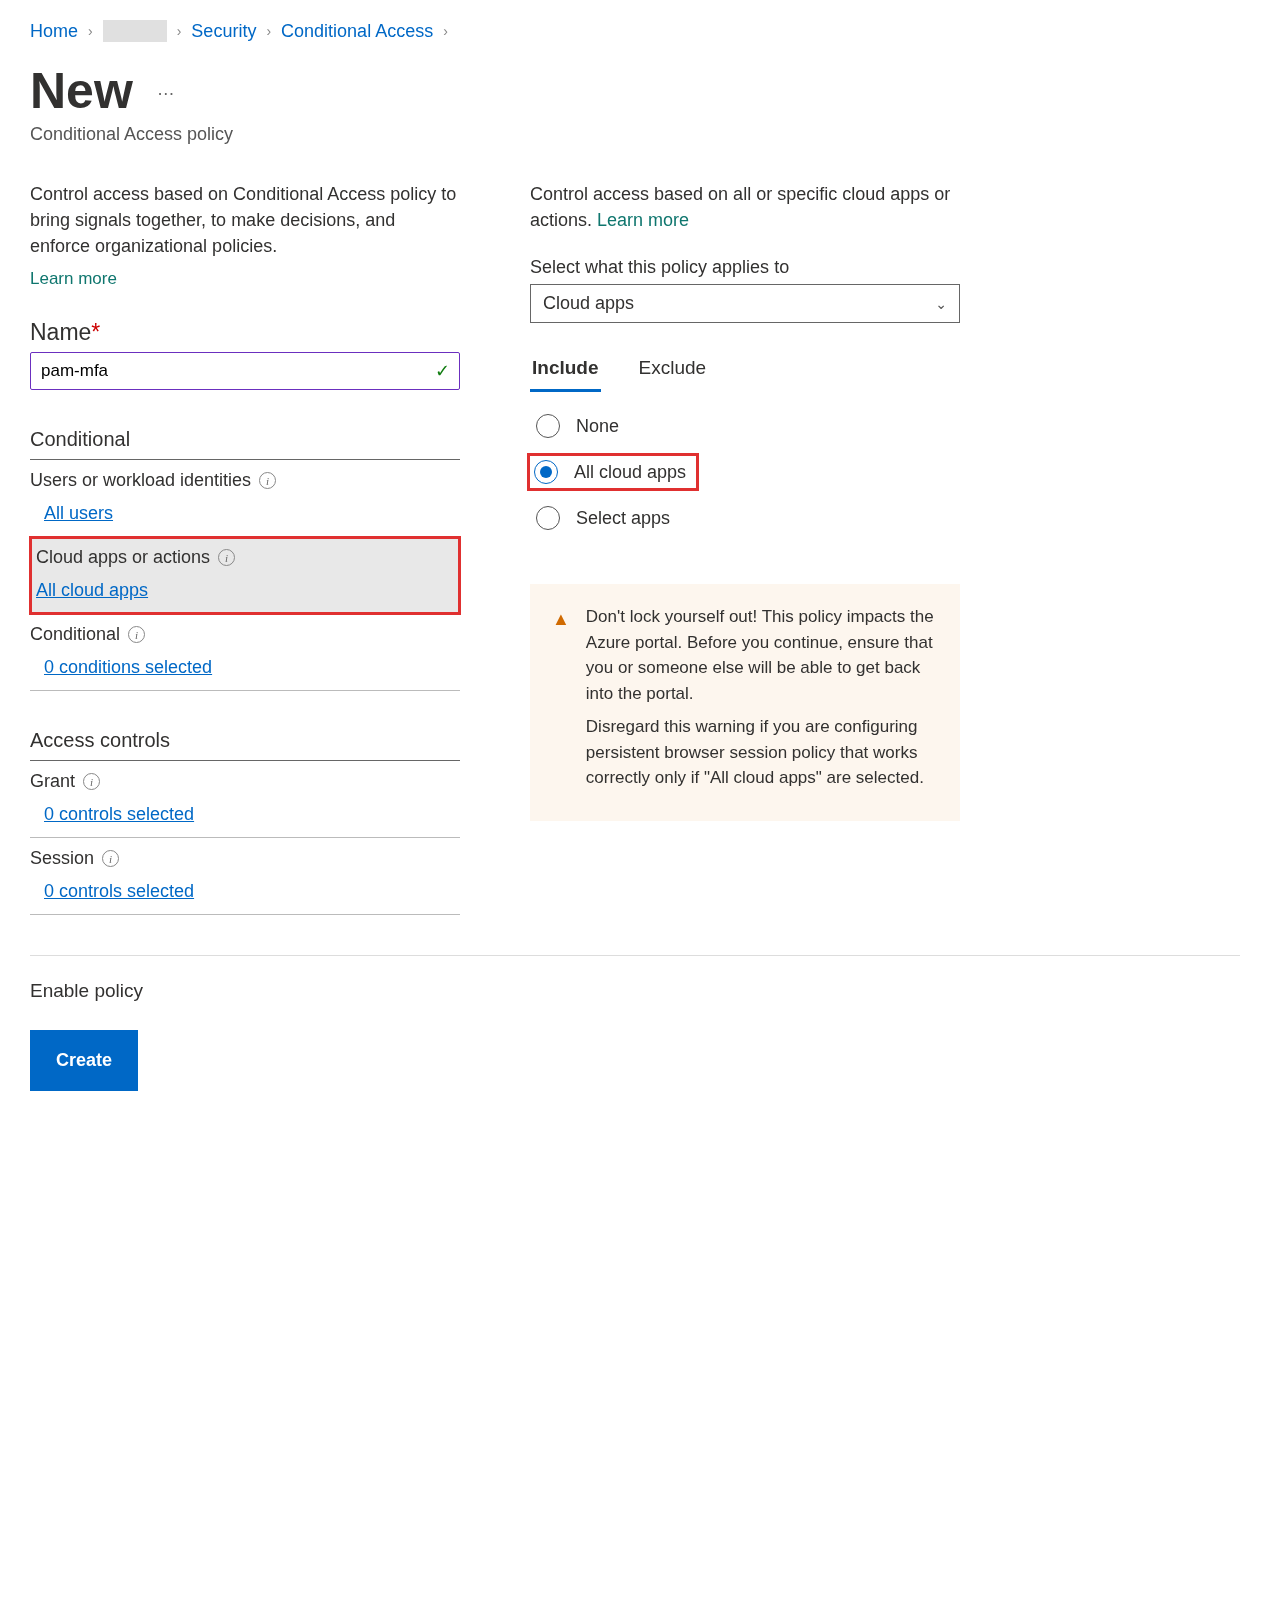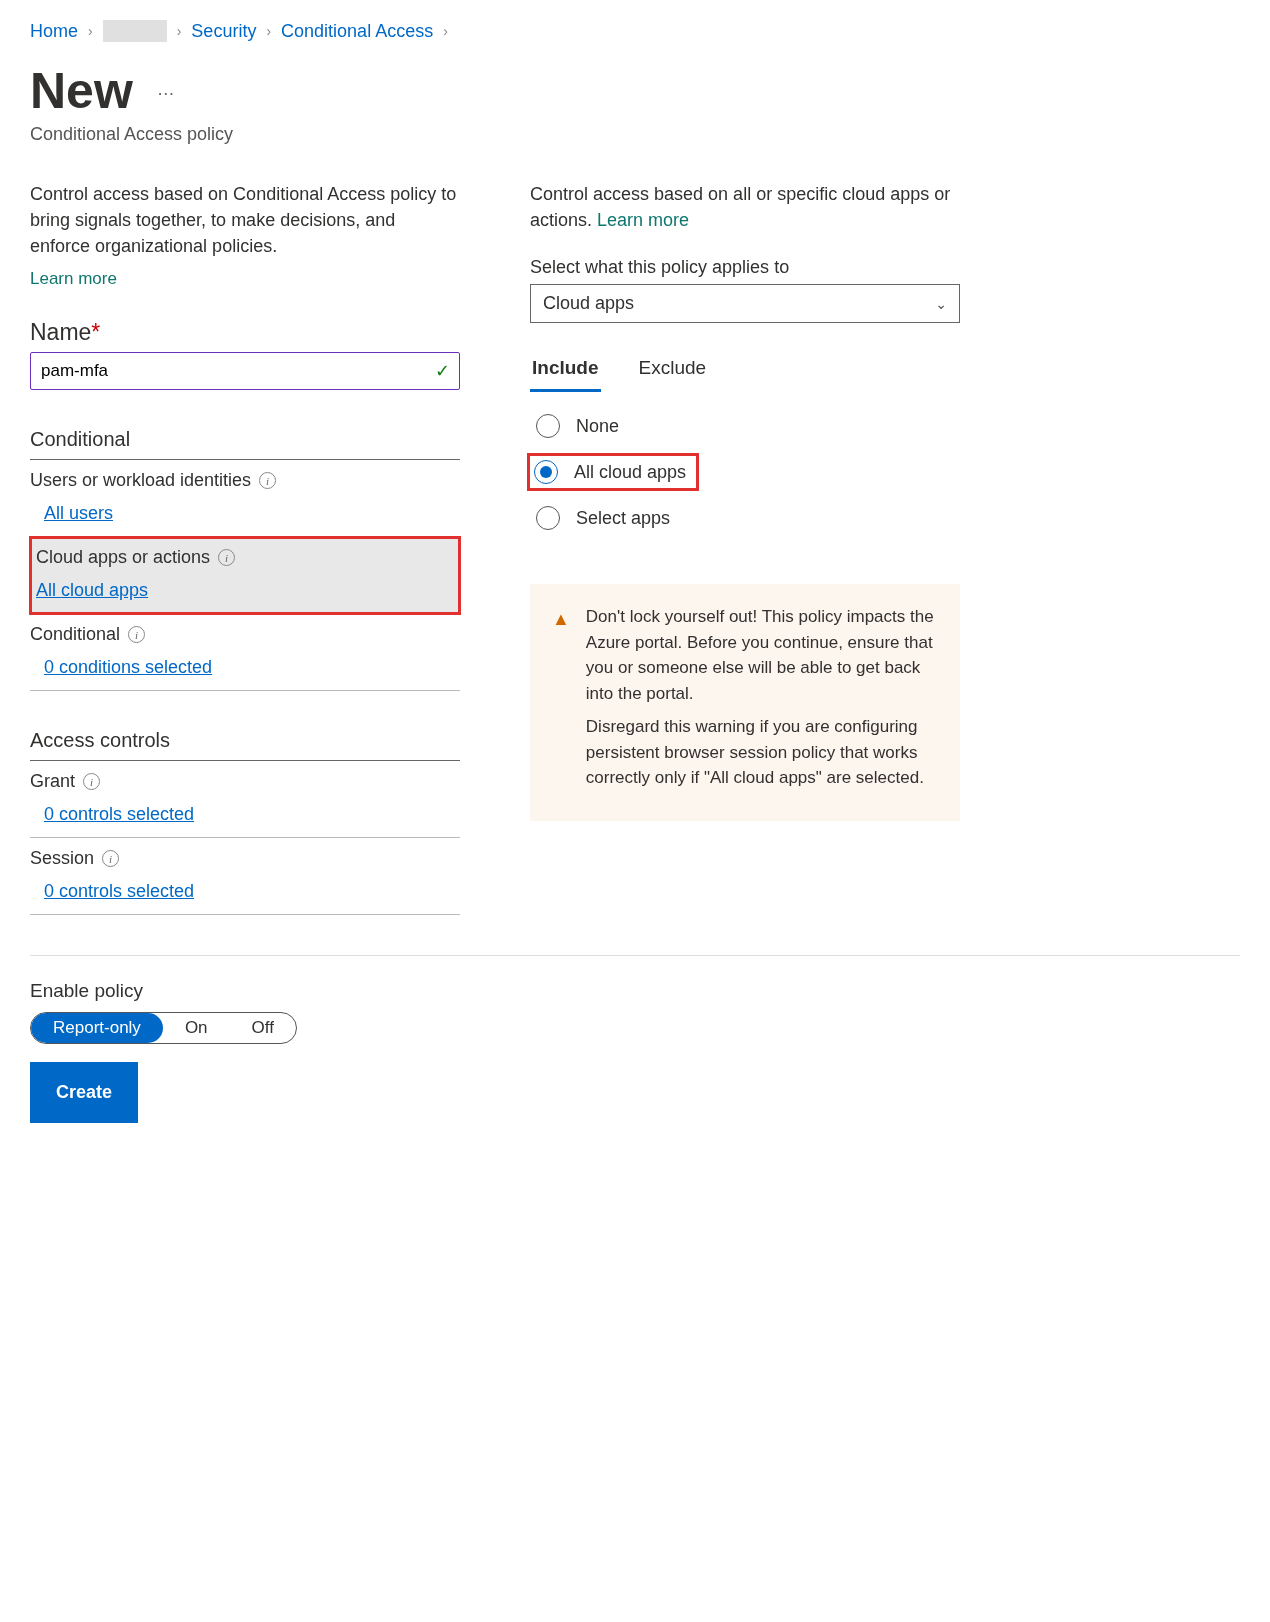--- a/index.html
+++ b/index.html
@@ -210,21 +210,16 @@
       <div class="warn-text">
         <p>Don't lock yourself out! This policy impacts the Azure portal. Before you continue, ensure that you or someone else will be able to get back into the portal.</p>
         <p>Disregard this warning if you are configuring persistent browser session policy that works correctly only if "All cloud apps" are selected.</p>
       </div>
     </div>
   </div>
 </div>
 
 <div class="bottom-bar">
   <div class="enable-label">Enable policy</div>
-  <div class="toggle-group">
-    <div class="toggle-opt active">Report-only</div>
-    <div class="toggle-opt">On</div>
-    <div class="toggle-opt">Off</div>
-  </div>
   <div>
     <button class="create-btn">Create</button>
   </div>
 </div>
 
 </body></html>

